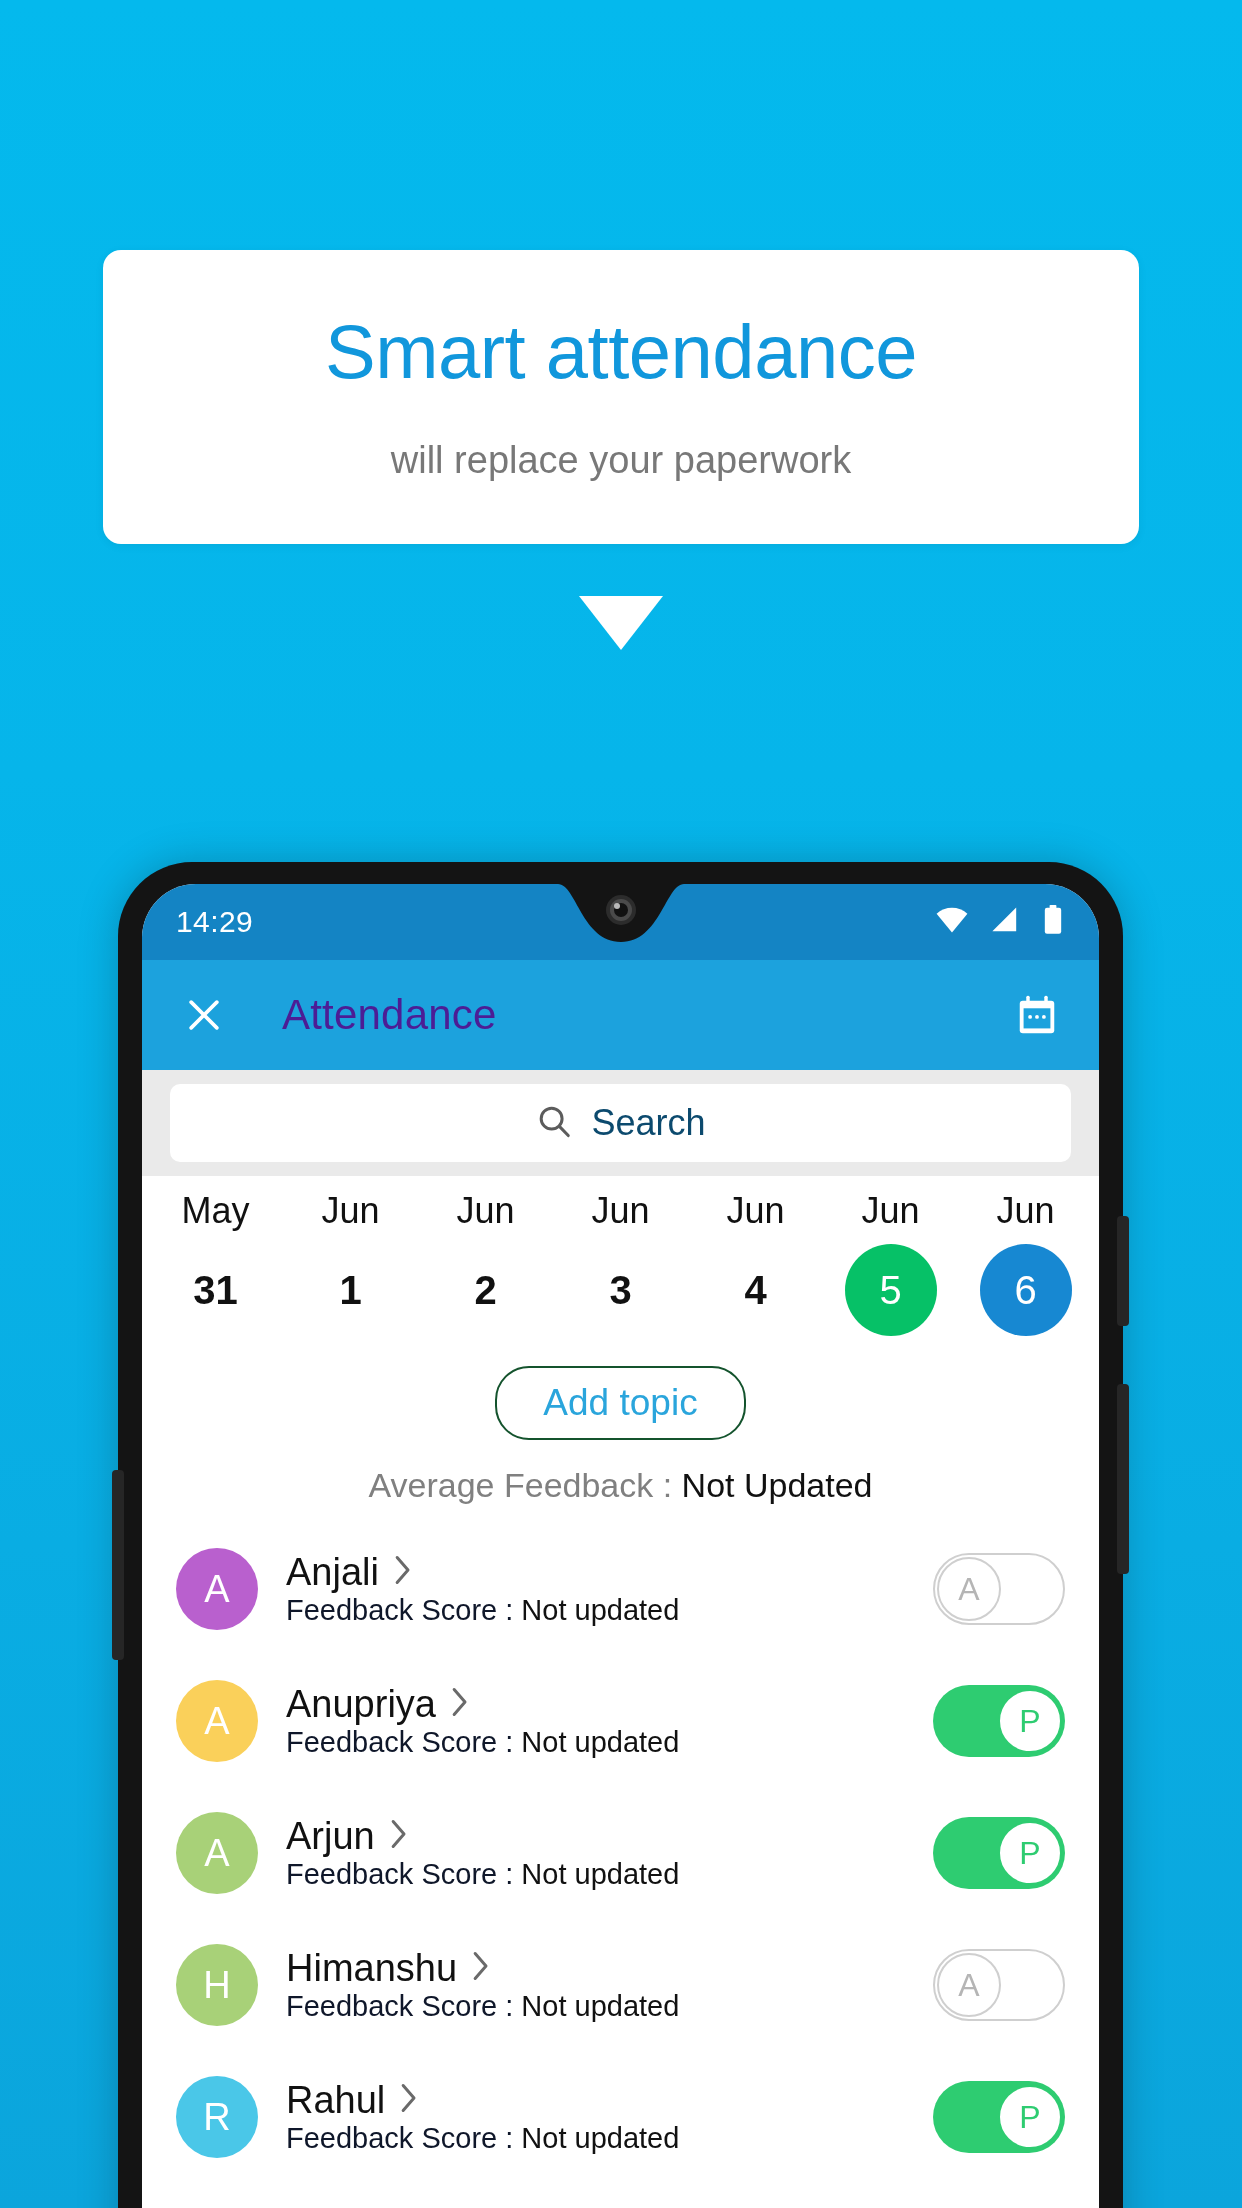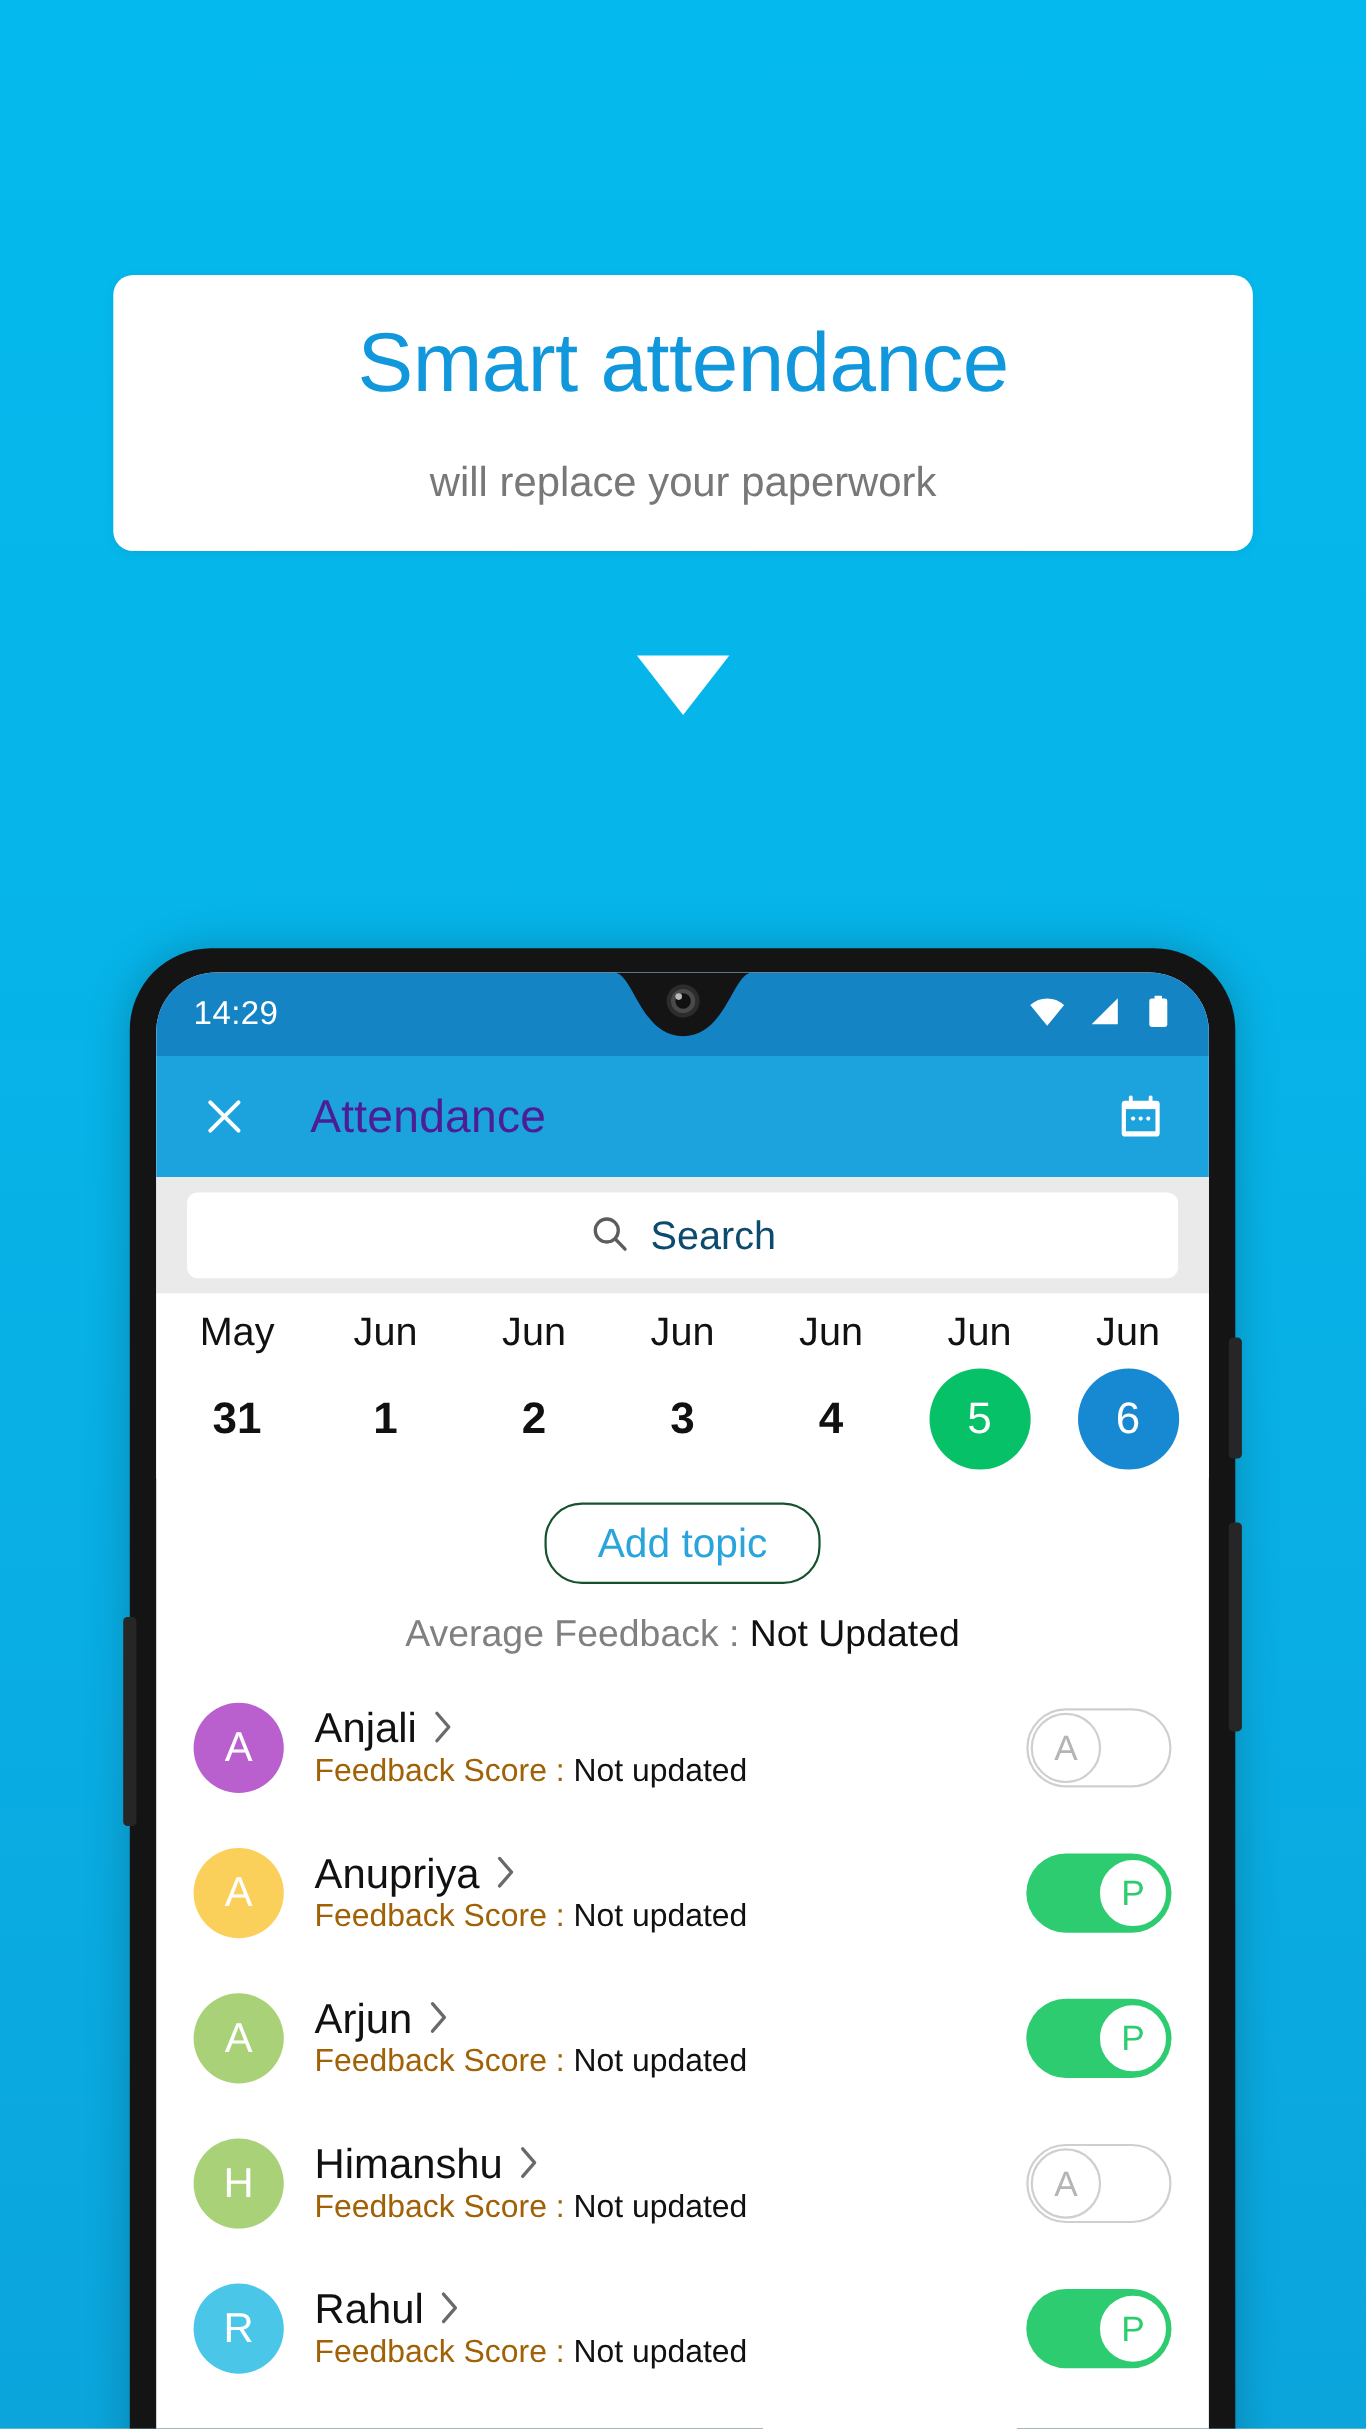--- a/index.html
+++ b/index.html
@@ -12,21 +12,21 @@
     position:relative;
     width:1242px; height:2208px;
     background:linear-gradient(180deg,#04B9ED 0%,#06B5EA 35%,#09ADE3 70%,#0BA5DC 100%);
     overflow:hidden;
   }
 
   
   .bubble {
     position:absolute;
     left:103px; top:250px;
-    width:1036px; height:251px;
+    width:1036px; height:294px;
     background:#ffffff;
     border-radius:18px;
     box-shadow:0 2px 10px rgba(0,0,0,.06);
     display:flex;
     flex-direction:column;
     align-items:center;
     justify-content:center;
   }
   .bubble-title {
     font-size:76px;
@@ -243,21 +243,21 @@
   }
   .name-line {
     display:flex; align-items:center; gap:14px;
   }
   .name {
     font-size:38px;
     color:#111111;
   }
   .chev { color:#6A6A6A; font-size:32px; line-height:1; }
   .score-line { font-size:29px; }
-  .score-label { color:#a16207; }
+  .score-label { color:#0f172a; }
   .score-value { color:#111111; }
 
   .toggle {
     width:132px; height:72px;
     border-radius:36px;
     position:relative;
     flex:0 0 auto;
   }
   .toggle.absent {
     background:#ffffff;

